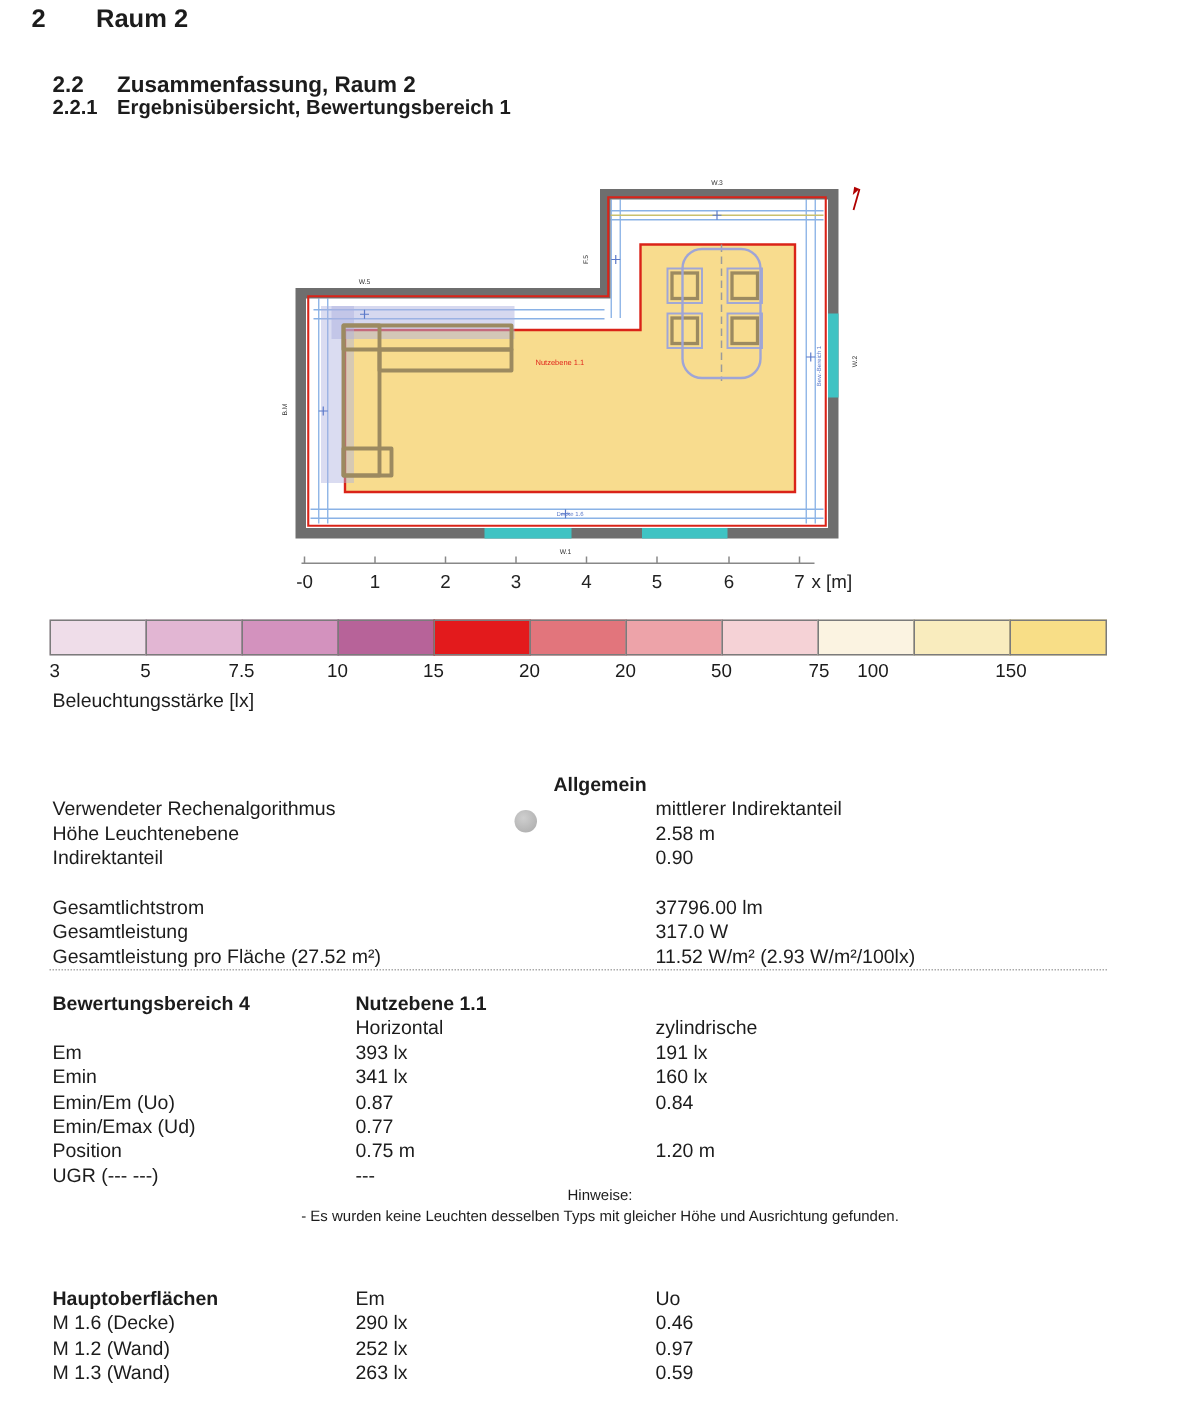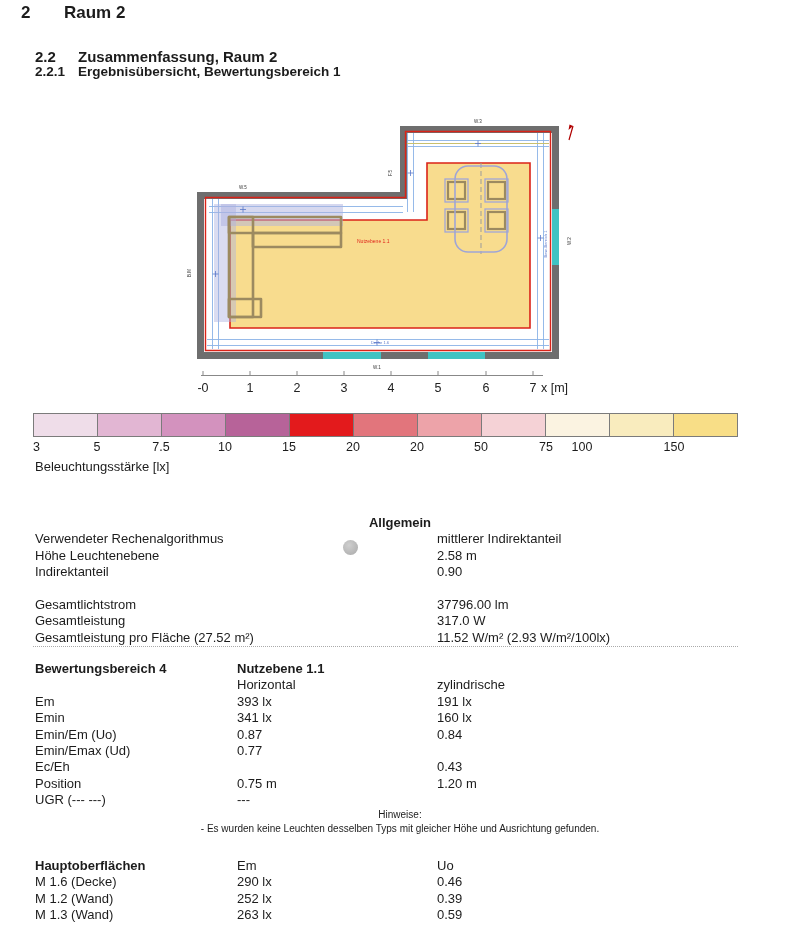--- a/index.html
+++ b/index.html
@@ -241,25 +241,20 @@
       <span class="c0">Emin/Em (Uo)</span>
       <span class="c1">0.87</span>
       <span class="c2">0.84</span>
     </div>
     <div class="row">
       <span class="c0">Emin/Emax (Ud)</span>
       <span class="c1">0.77</span>
       <span class="c2"></span>
     </div>
     <div class="row">
-      <span class="c0">Ec/Eh</span>
-      <span class="c1"></span>
-      <span class="c2">0.43</span>
-    </div>
-    <div class="row">
       <span class="c0">Position</span>
       <span class="c1">0.75 m</span>
       <span class="c2">1.20 m</span>
     </div>
     <div class="row">
       <span class="c0">UGR (--- ---)</span>
       <span class="c1">---</span>
       <span class="c2"></span>
     </div>
     <div class="row small" style="height:14px">Hinweise:</div>
@@ -273,21 +268,21 @@
       <span class="c2">Uo</span>
     </div>
     <div class="row">
       <span class="c0">M 1.6 (Decke)</span>
       <span class="c1">290 lx</span>
       <span class="c2">0.46</span>
     </div>
     <div class="row">
       <span class="c0">M 1.2 (Wand)</span>
       <span class="c1">252 lx</span>
-      <span class="c2">0.39</span>
+      <span class="c2">0.97</span>
     </div>
     <div class="row">
       <span class="c0">M 1.3 (Wand)</span>
       <span class="c1">263 lx</span>
       <span class="c2">0.59</span>
     </div>
   </div>
 
 </div>
 

